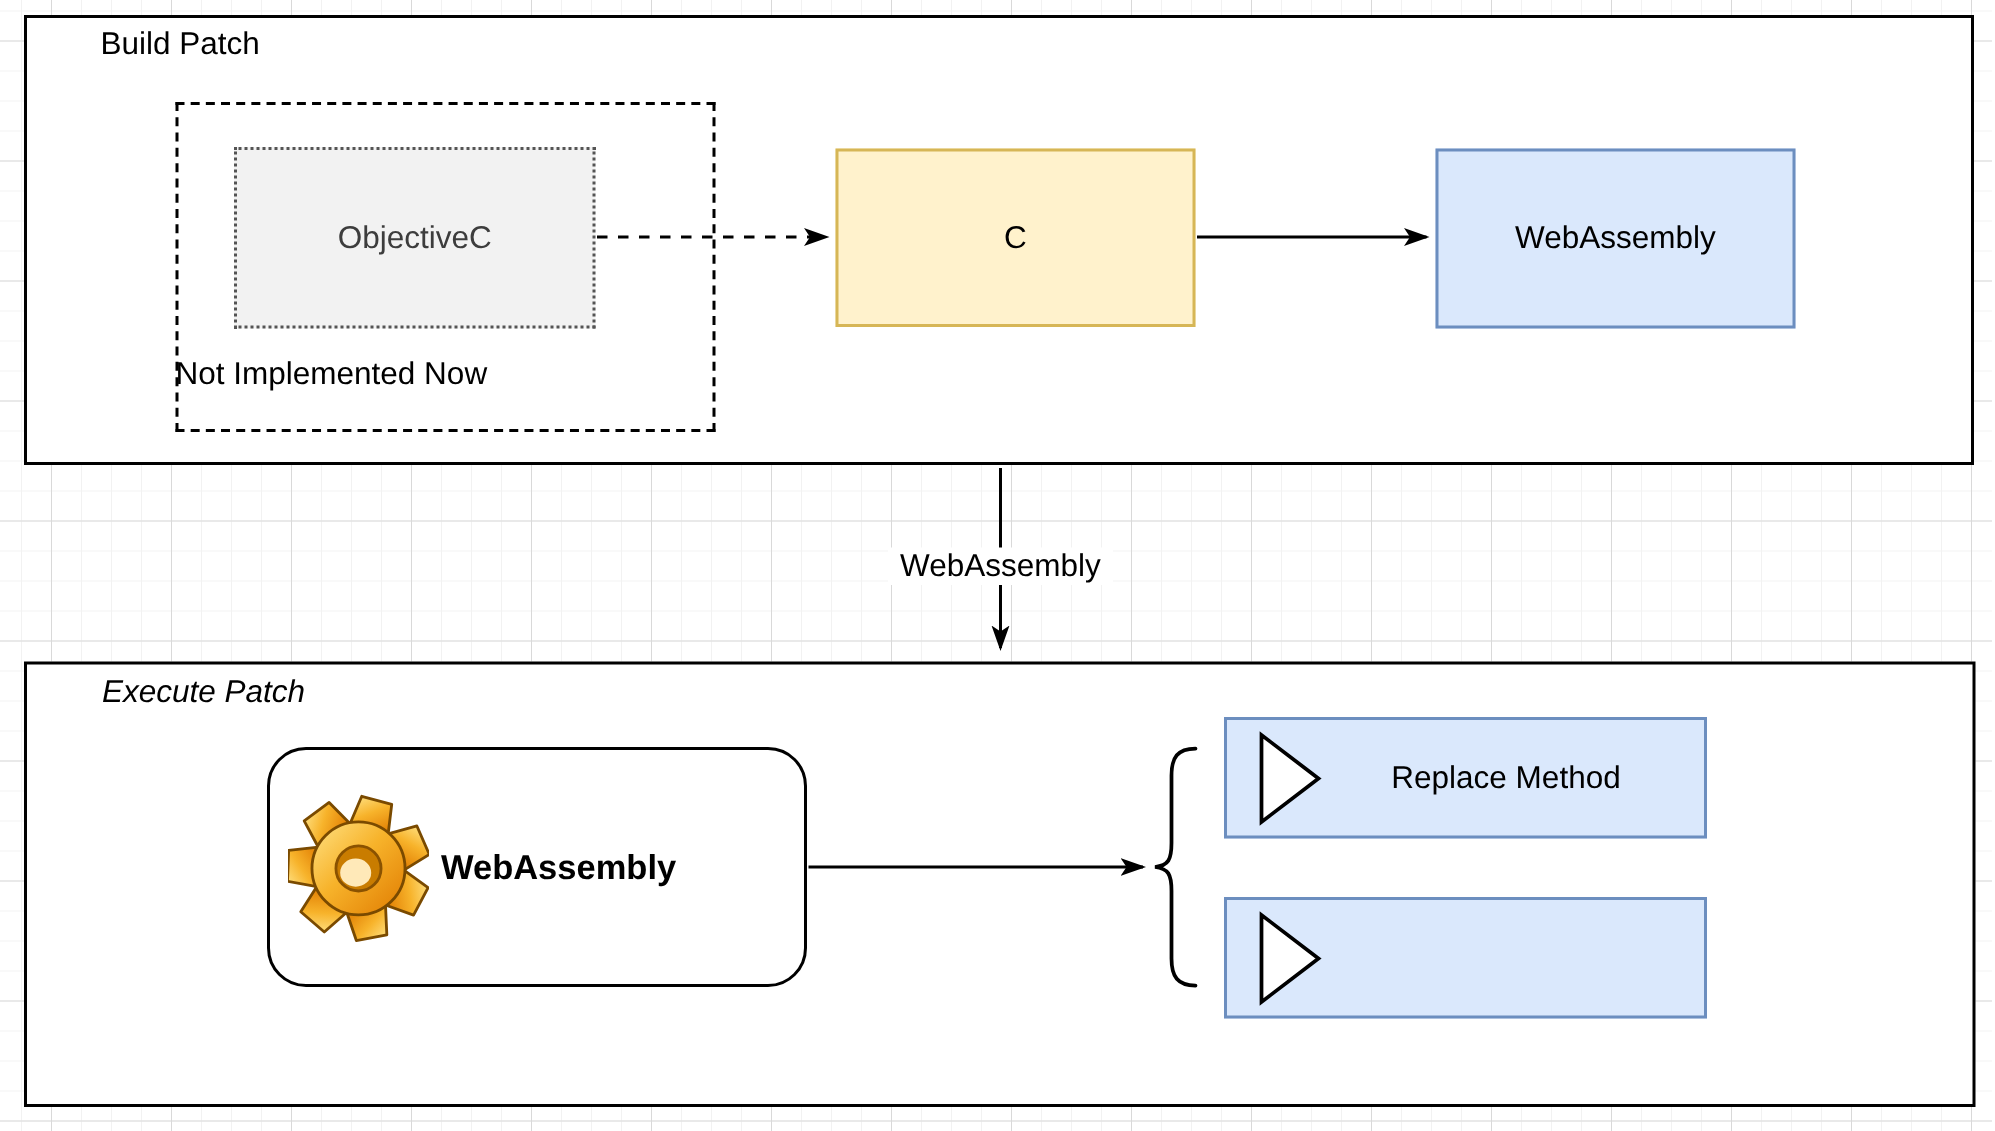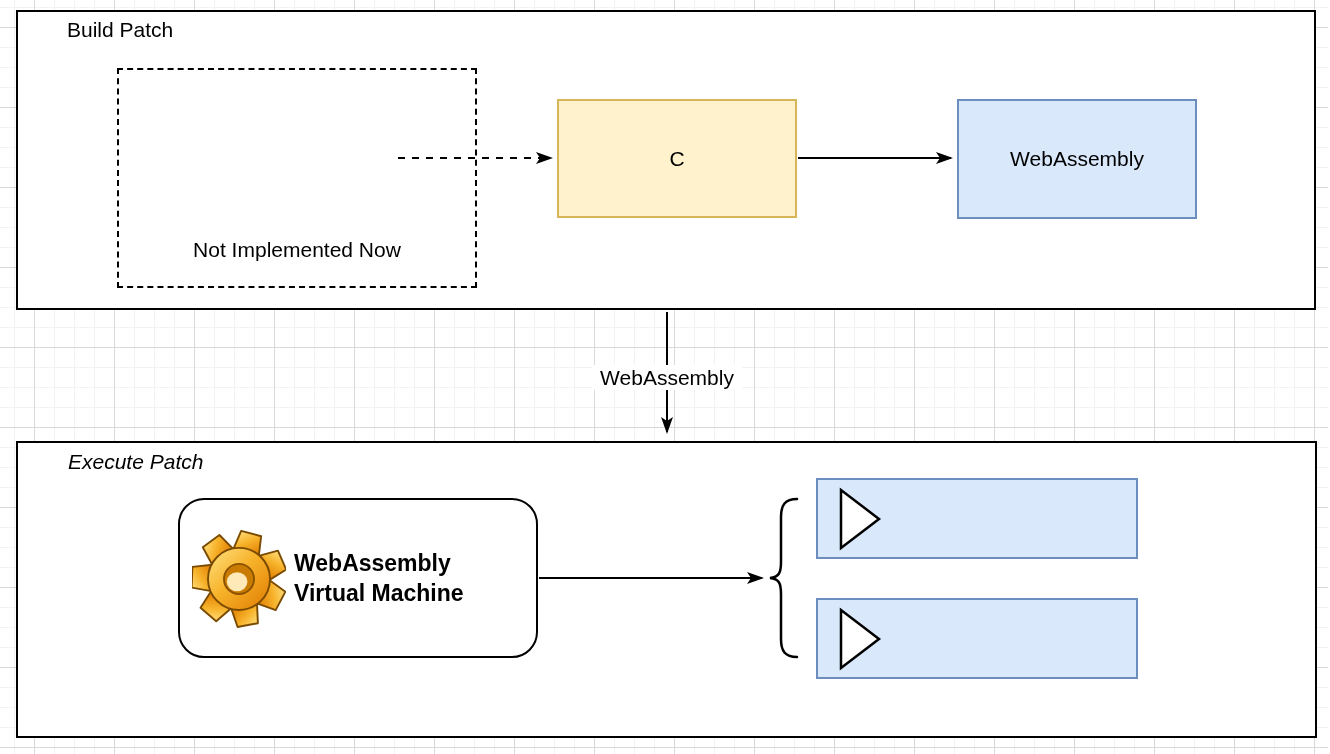--- a/index.html
+++ b/index.html
@@ -25,21 +25,21 @@
   .container-box{
     background:#ffffff;border:2px solid var(--line-color);
   }
   .container-title{
     position:absolute;font-size:21px;color:#000;white-space:nowrap;
   }
   .group-dashed{
     border:2px dashed var(--line-color);background:transparent;
   }
   .group-label{
-    position:absolute;text-align:center;font-size:21px;color:#000;
+    position:absolute;text-align:left;font-size:21px;color:#000;
   }
   .node{
     display:flex;align-items:center;justify-content:center;
     font-size:21px;color:#000;text-align:center;
   }
   .node-objc{
     background:var(--gray-fill);border:2px dotted var(--gray-stroke);color:#3d3d3d;
   }
   .node-yellow{
     background:var(--yellow-fill);border:2px solid var(--yellow-stroke);
@@ -72,20 +72,23 @@
 <body>
 
 <div class="canvas">
 
   <div class="abs container-box" style="left:16px;top:10px;width:1300px;height:300px;"></div>
   <div class="container-title" style="left:67px;top:18px;">Build Patch</div>
 
   <div class="abs group-dashed" style="left:117px;top:68px;width:360px;height:220px;"></div>
   <div class="group-label" style="left:117px;top:238px;width:360px;">Not Implemented Now</div>
 
+  <div class="abs node node-objc" style="left:156px;top:98px;width:241px;height:121px;">
+    <span>ObjectiveC</span>
+  </div>
 
   <div class="abs node node-yellow" style="left:557px;top:99px;width:240px;height:119px;">
     <span>C</span>
   </div>
 
   <div class="abs node node-blue" style="left:957px;top:99px;width:240px;height:120px;">
     <span>WebAssembly</span>
   </div>
 
   <div class="abs container-box" style="left:16px;top:441px;width:1301px;height:297px;"></div>
@@ -110,28 +113,28 @@
           <path transform="rotate(272.1)" d="M-11,-50 L11,-50 L14,-29 L-14,-29 Z"></path>
           <path transform="rotate(323.6)" d="M-11,-50 L11,-50 L14,-29 L-14,-29 Z"></path>
         </g>
         <circle r="33" fill="url(#gg)"></circle>
         <circle r="16" fill="#C97C00" stroke="#8A5200"></circle>
         <ellipse cx="-2" cy="3" rx="11" ry="10" fill="#FFE9B8" stroke="none"></ellipse>
       </g>
     </svg>
     <div class="vm-text">
       <div>WebAssembly</div>
-      <div>Virtual Machine</div>
     </div>
   </div>
 
   <div class="abs method-node" style="left:816px;top:478px;width:322px;height:81px;">
     <svg class="icon-svg" width="44" height="64" viewBox="0 0 44 64">
       <polygon points="3,3 3,61 41,32" fill="#ffffff" stroke="#000000" stroke-width="2.5"></polygon>
     </svg>
+    <div class="method-label">Replace Method</div>
   </div>
 
   <div class="abs method-node" style="left:816px;top:598px;width:322px;height:81px;">
     <svg class="icon-svg" width="44" height="64" viewBox="0 0 44 64">
       <polygon points="3,3 3,61 41,32" fill="#ffffff" stroke="#000000" stroke-width="2.5"></polygon>
     </svg>
   </div>
 
   <svg class="connectors" width="1330" height="754" viewBox="0 0 1330 754">
     <defs>

